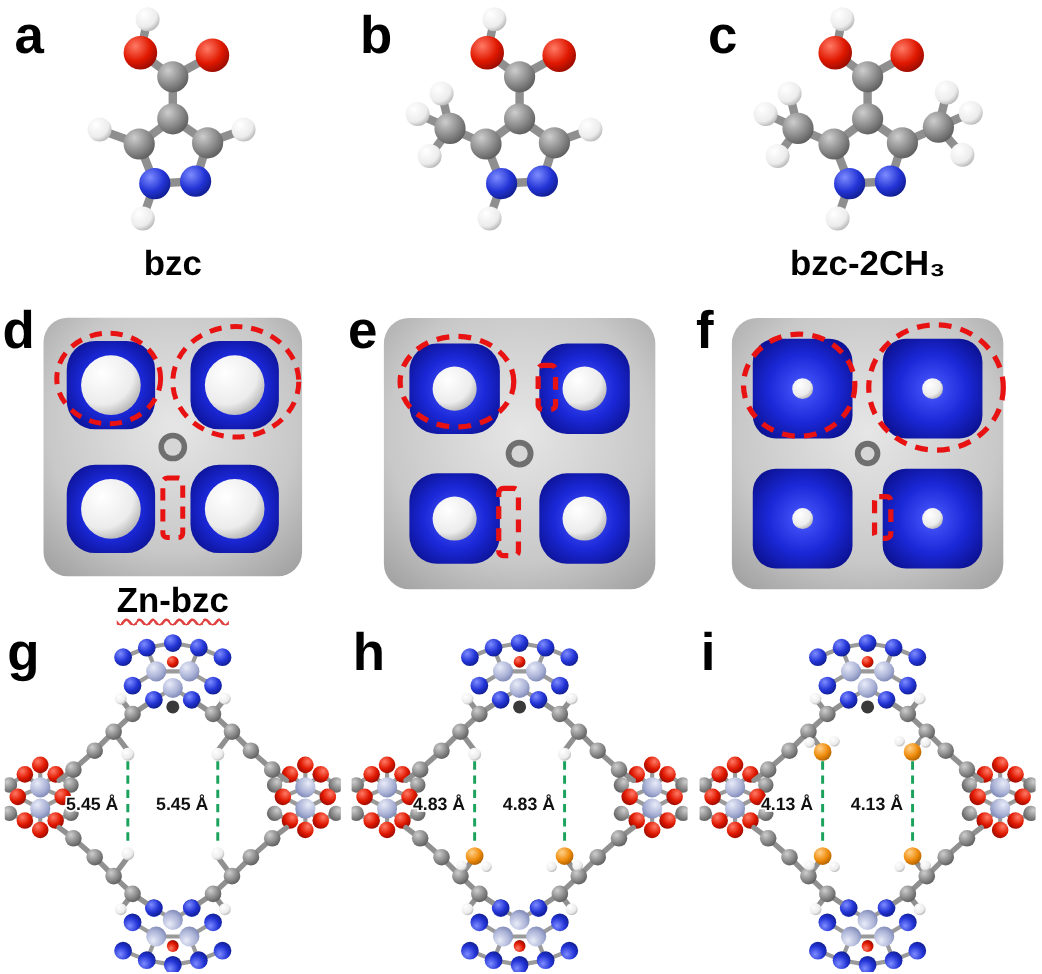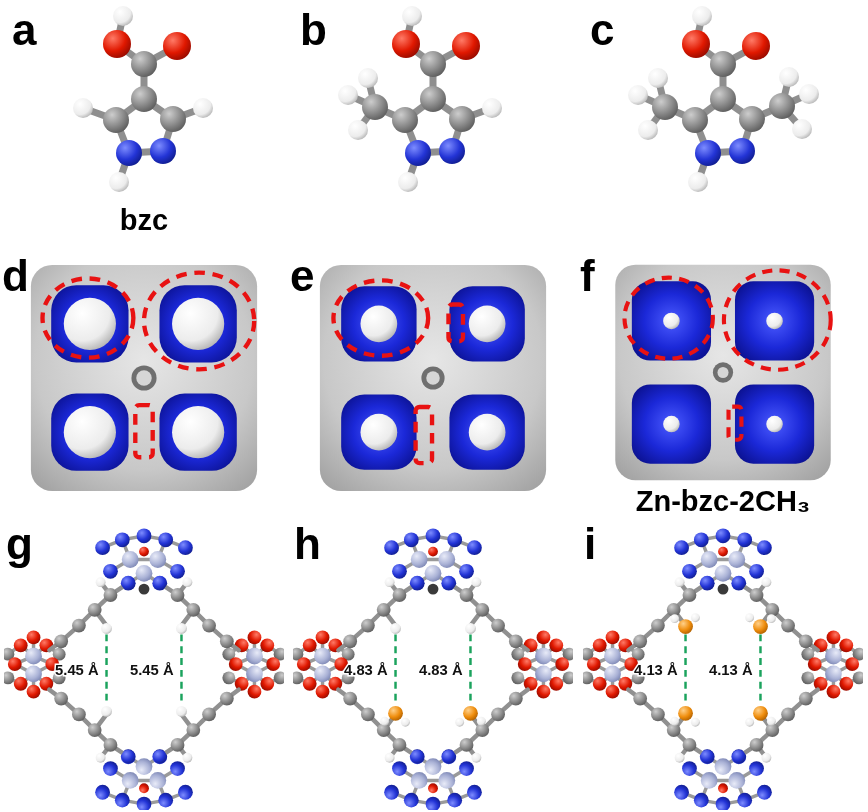--- a/index.html
+++ b/index.html
@@ -302,20 +302,21 @@
           <circle cx="125" cy="64" r="13" fill="url(#gC)"></circle>
             <circle cx="125" cy="99" r="13" fill="url(#gC)"></circle>
           <circle cx="154" cy="119" r="13" fill="url(#gC)"></circle>
             <circle cx="97" cy="120" r="13" fill="url(#gC)"></circle>
           <circle cx="67" cy="107" r="13" fill="url(#gC)"></circle>
             <circle cx="184" cy="106" r="13" fill="url(#gC)"></circle>
           <circle cx="144" cy="151" r="13" fill="url(#gN)"></circle>
             <circle cx="110" cy="153" r="13" fill="url(#gN)"></circle>
         </g>
       </svg>
+      <div class="caption">bzc-2CH₃</div>
     </div>
   </div>
 
   <div class="row row2">
 
     <div class="cell c1">
       <span class="letter">d</span>
       <svg class="surfsvg" width="232" height="232" viewBox="0 0 240 240">
         <rect x="3" y="3" width="234" height="234" rx="22" fill="url(#gSurf)"></rect>
         <g>
@@ -329,20 +330,21 @@
             <circle cx="176" cy="176" r="27" fill="url(#gH)"></circle>
           <circle cx="120" cy="120" r="13" fill="#6f6f6f"></circle>
             <circle cx="120" cy="120" r="8" fill="#d6d6d6"></circle>
         </g>
         <g stroke="#e81212" stroke-width="4.5" fill="none" stroke-dasharray="11 8">
           <ellipse cx="62" cy="58" rx="47" ry="41"></ellipse>
           <ellipse cx="177" cy="61" rx="57" ry="50"></ellipse>
           <rect x="111" y="148" width="18" height="54" rx="4"></rect>
         </g>
       </svg>
+      <div class="caption squiggle">Zn-bzc</div>
     </div>
 
     <div class="cell c2">
       <span class="letter">e</span>
       <svg class="surfsvg" width="232" height="232" viewBox="0 0 240 240">
         <rect x="3" y="3" width="234" height="234" rx="22" fill="url(#gSurf)"></rect>
         <g>
           <rect x="25" y="25" width="78" height="78" rx="24" fill="url(#gPore)"></rect>
             <circle cx="64" cy="64" r="19" fill="url(#gH)"></circle>
           <rect x="137" y="25" width="78" height="78" rx="24" fill="url(#gPore)"></rect>
@@ -377,21 +379,20 @@
             <circle cx="176" cy="176" r="9" fill="url(#gH)"></circle>
           <circle cx="120" cy="120" r="11" fill="#6f6f6f"></circle>
             <circle cx="120" cy="120" r="6" fill="#d6d6d6"></circle>
         </g>
         <g stroke="#e81212" stroke-width="4.5" fill="none" stroke-dasharray="11 8">
           <ellipse cx="61" cy="61" rx="48" ry="44"></ellipse>
           <ellipse cx="179" cy="63" rx="58" ry="54"></ellipse>
           <rect x="126" y="157" width="14" height="36" rx="4"></rect>
         </g>
       </svg>
-      <div class="caption">Zn-bzc-2CH₃</div>
     </div>
   </div>
 
   <div class="row row3">
 
     <div class="cell c1">
       <span class="letter">g</span>
       <svg class="framesvg" width="280" height="286" viewBox="0 0 280 290">
         <use href="#clusterN" transform="translate(140,42)"></use>
         <use href="#clusterN" transform="translate(140,254) scale(1,-1)"></use>

